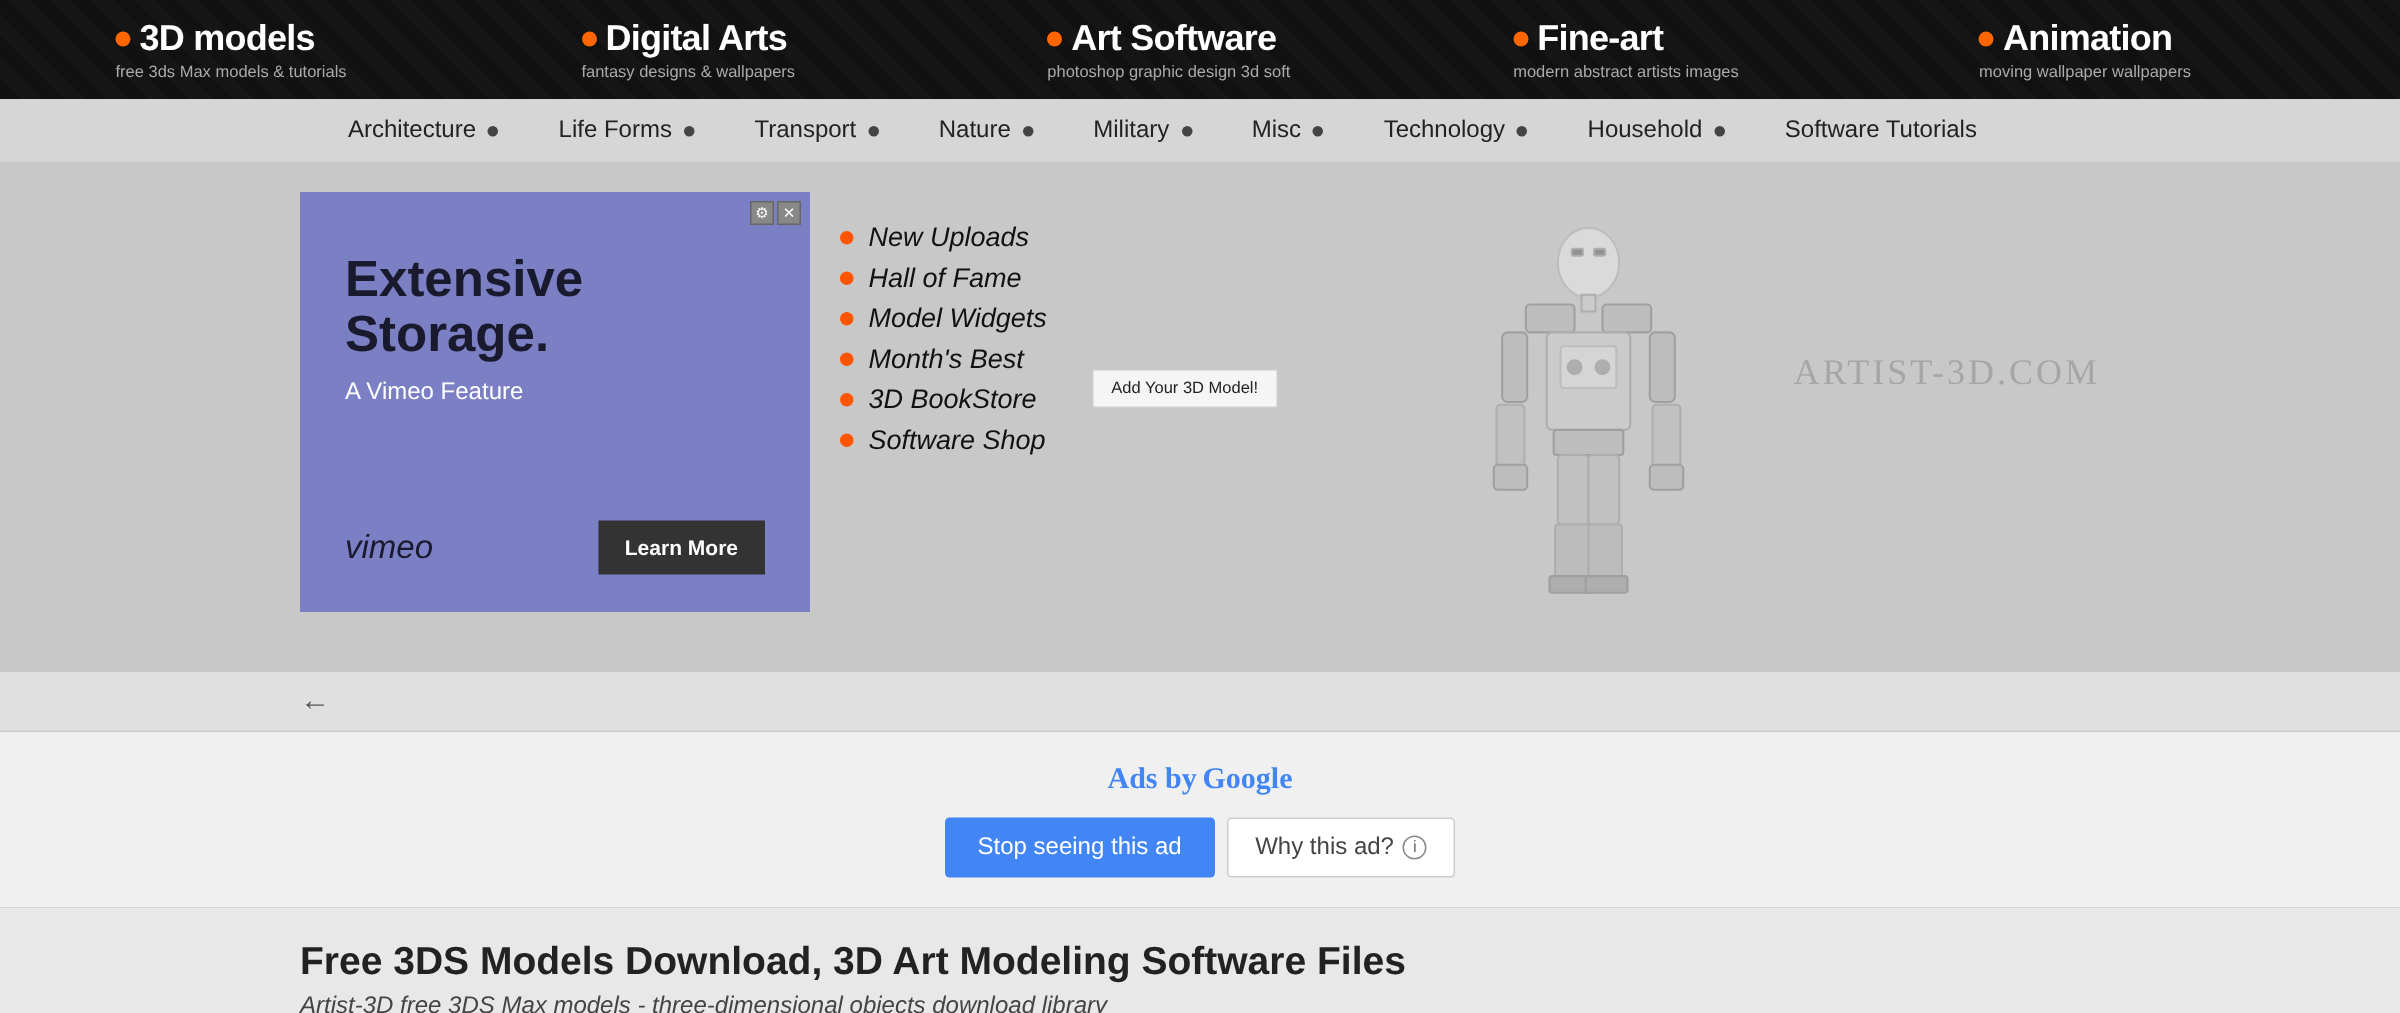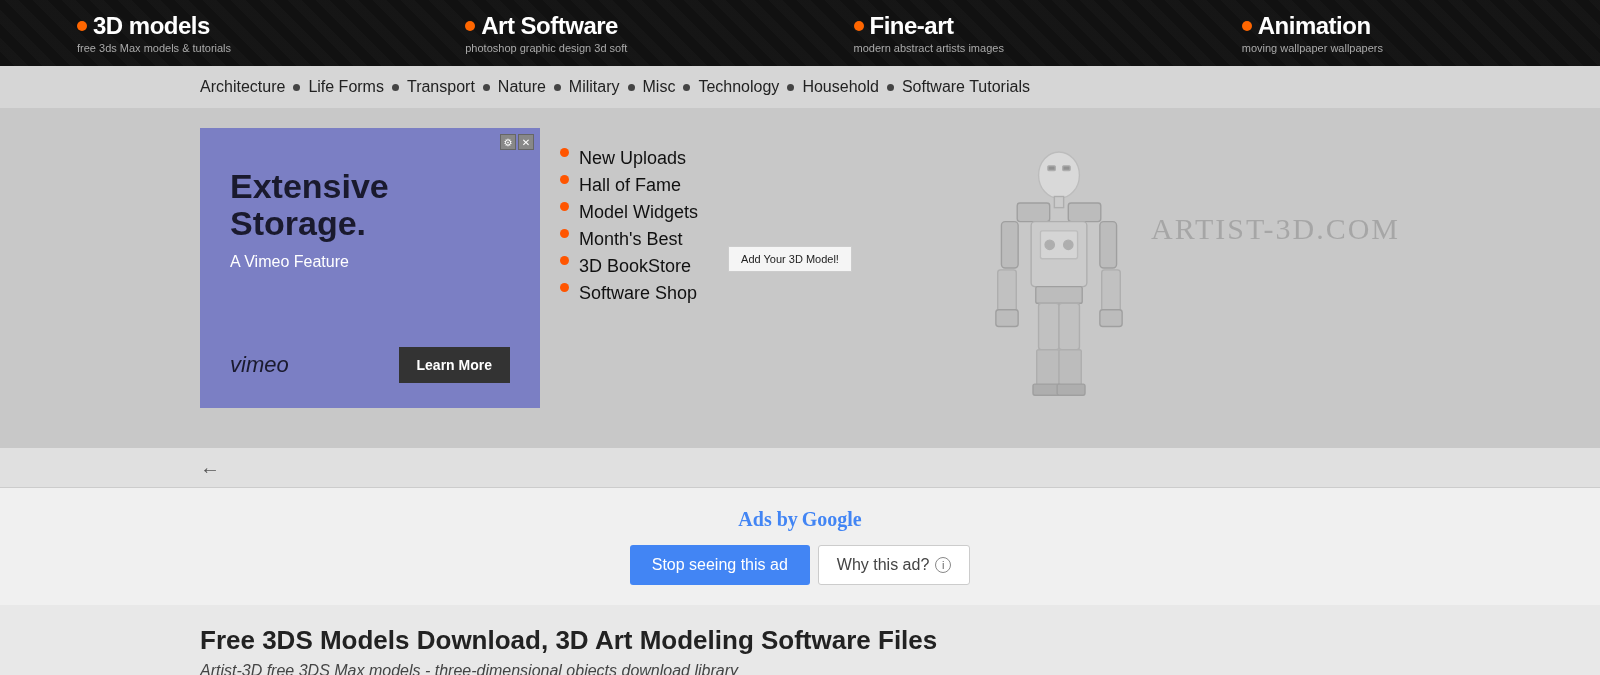--- a/index.html
+++ b/index.html
@@ -96,20 +96,21 @@
 
     .cat-item {
       display: flex;
       align-items: center;
       color: #222;
       font-size: 16px;
       font-weight: 500;
       cursor: pointer;
       text-decoration: none;
       white-space: nowrap;
+      margin-left: 32px;
     }
 
     .cat-dot {
       width: 7px;
       height: 7px;
       border-radius: 50%;
       background: #444;
       margin: 0 8px;
       flex-shrink: 0;
     }
@@ -209,25 +210,27 @@
 
     .menu-list {
       display: flex;
       flex-direction: column;
       gap: 6px;
       padding-top: 20px;
     }
 
     .menu-item {
       display: flex;
+      align-items: center;
       gap: 10px;
       font-size: 18px;
       color: #111;
       cursor: pointer;
       font-weight: 500;
+      font-style: italic;
     }
 
     .menu-dot {
       width: 9px;
       height: 9px;
       border-radius: 50%;
       background: #ff5500;
       flex-shrink: 0;
     }
 
@@ -254,23 +257,23 @@
       border: 1px solid #ccc;
       padding: 6px 12px;
       font-size: 11px;
       cursor: pointer;
       color: #222;
     }
 
     .artist3d-logo {
       position: absolute;
       right: 0;
-      top: 84px;
+      top: 108px;
       font-family: 'Times New Roman', serif;
-      font-size: 30px;
+      font-size: 24px;
       color: #999;
       letter-spacing: 2px;
       text-transform: uppercase;
       opacity: 0.7;
     }
 
     .nav-arrow-bar {
       background: #e0e0e0;
       padding: 8px 200px;
       border-bottom: 1px solid #ccc;
@@ -366,20 +369,27 @@
 <body>
 
 <div class="top-nav">
   <div class="top-nav-bg"></div>
   <div class="top-nav-item first-item">
     <div class="nav-title">
       <span class="dot dot-orange"></span>
       <span class="nav-title-text">3D models</span>
     </div>
     <div class="nav-subtitle">free 3ds Max models &amp; tutorials</div>
+  </div>
+  <div class="top-nav-item">
+    <div class="nav-title">
+      <span class="dot dot-orange"></span>
+      <span class="nav-title-text">Digital Arts</span>
+    </div>
+    <div class="nav-subtitle">fantasy designs &amp; wallpapers</div>
   </div>
   <div class="top-nav-item">
     <div class="nav-title">
       <span class="dot dot-orange"></span>
       <span class="nav-title-text">Art Software</span>
     </div>
     <div class="nav-subtitle">photoshop graphic design 3d soft</div>
   </div>
   <div class="top-nav-item">
     <div class="nav-title">

